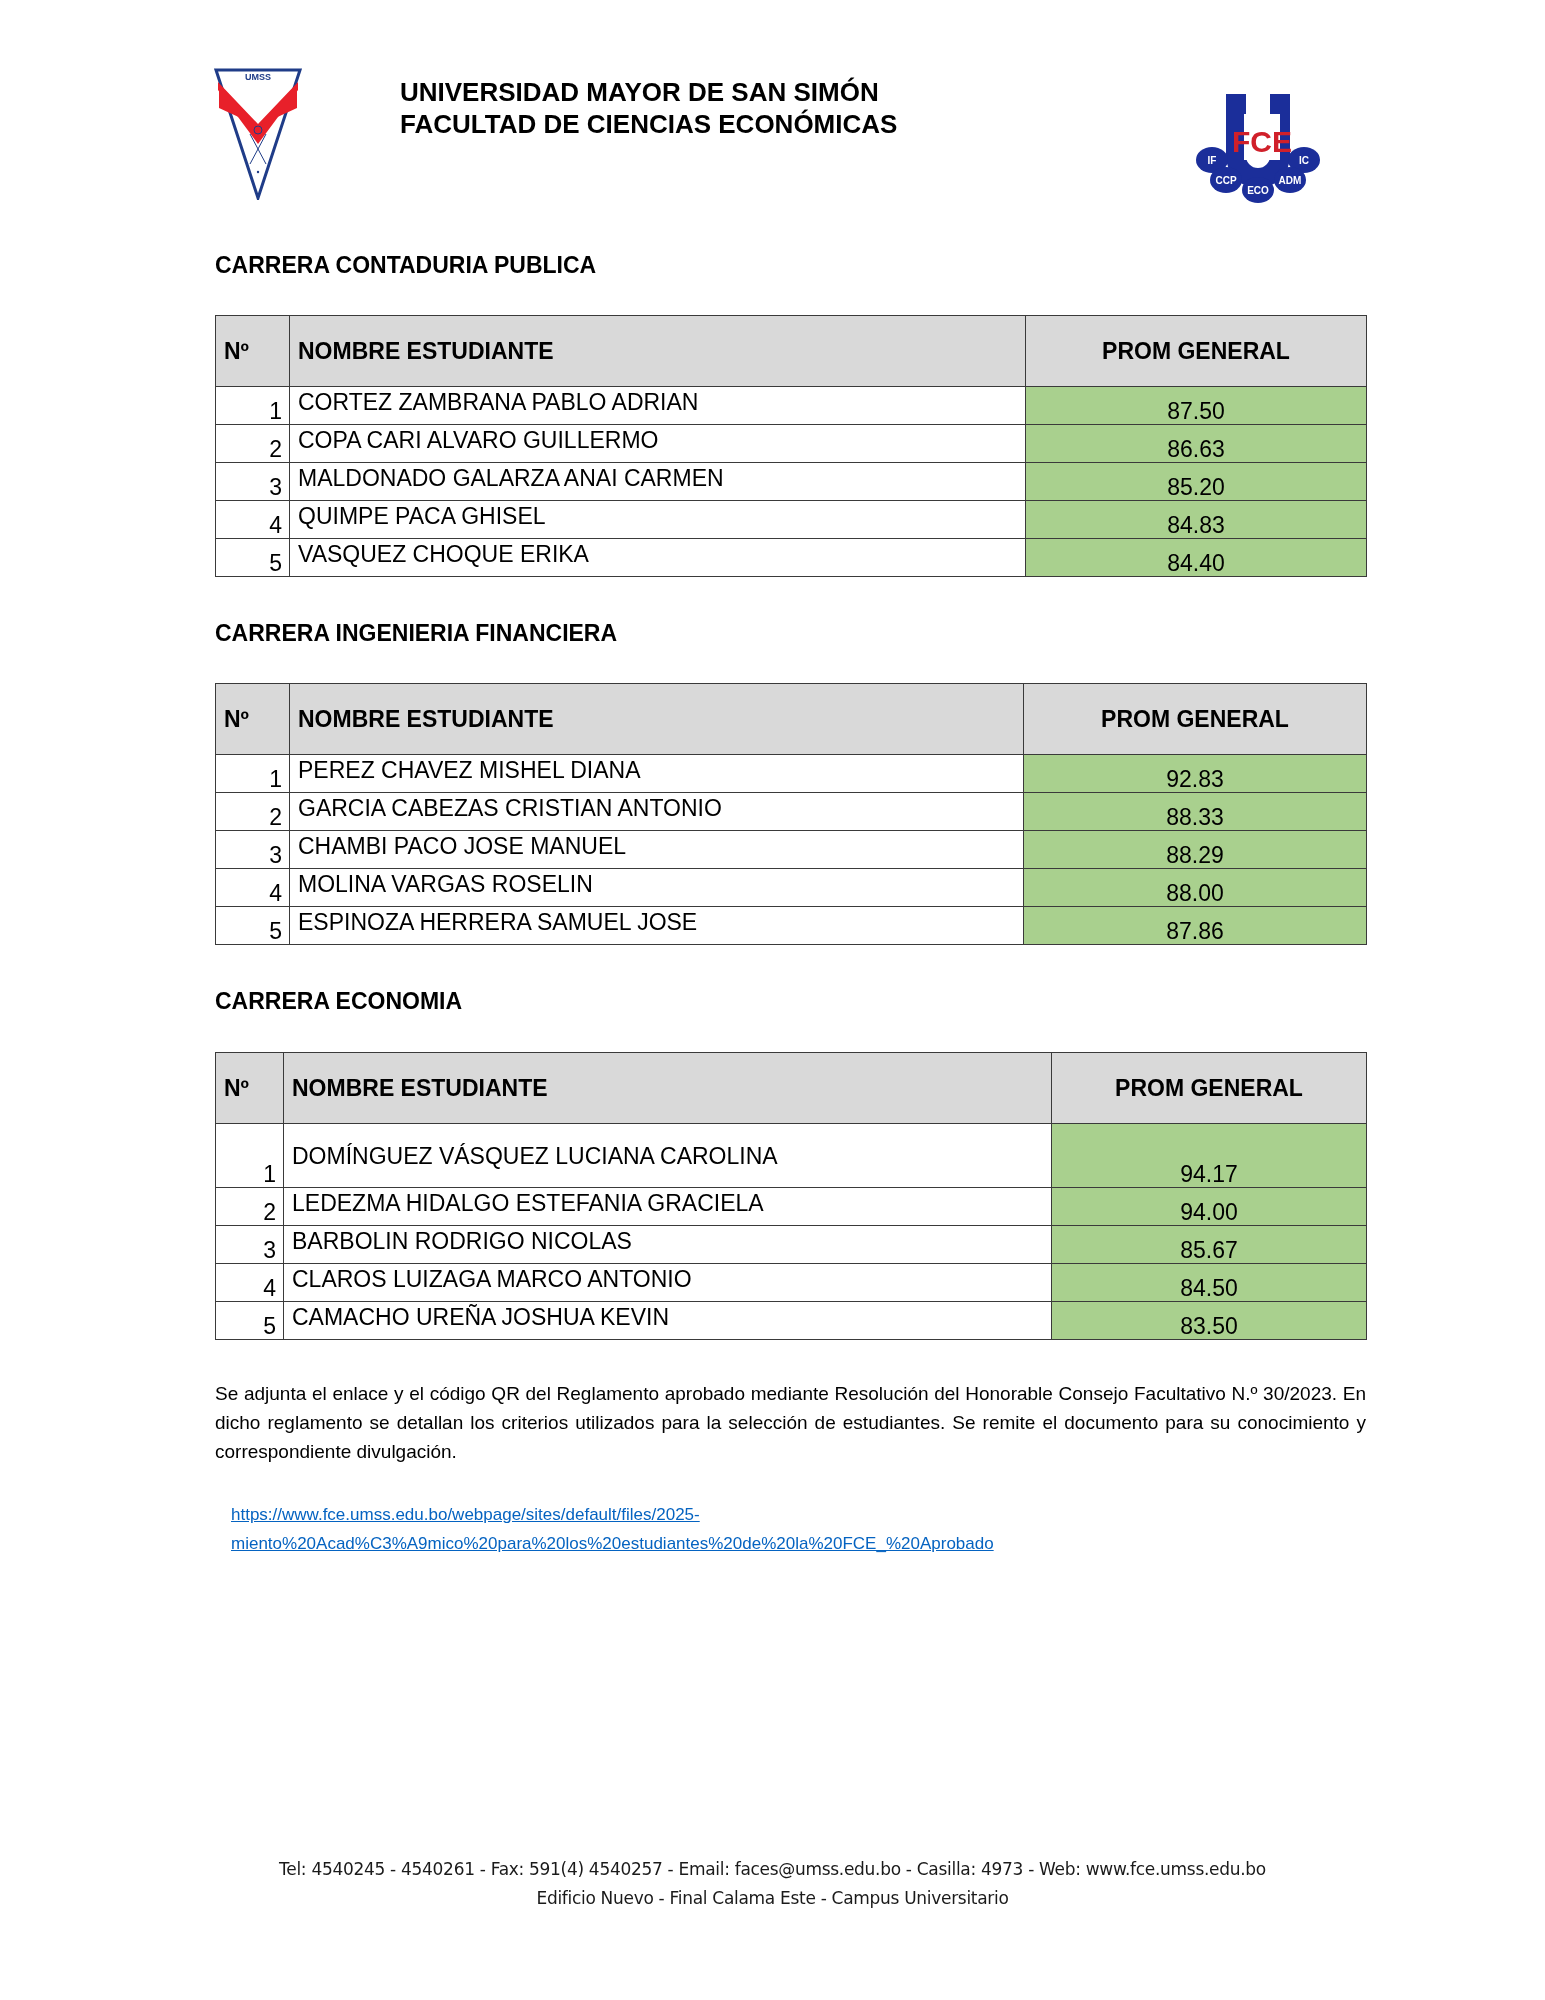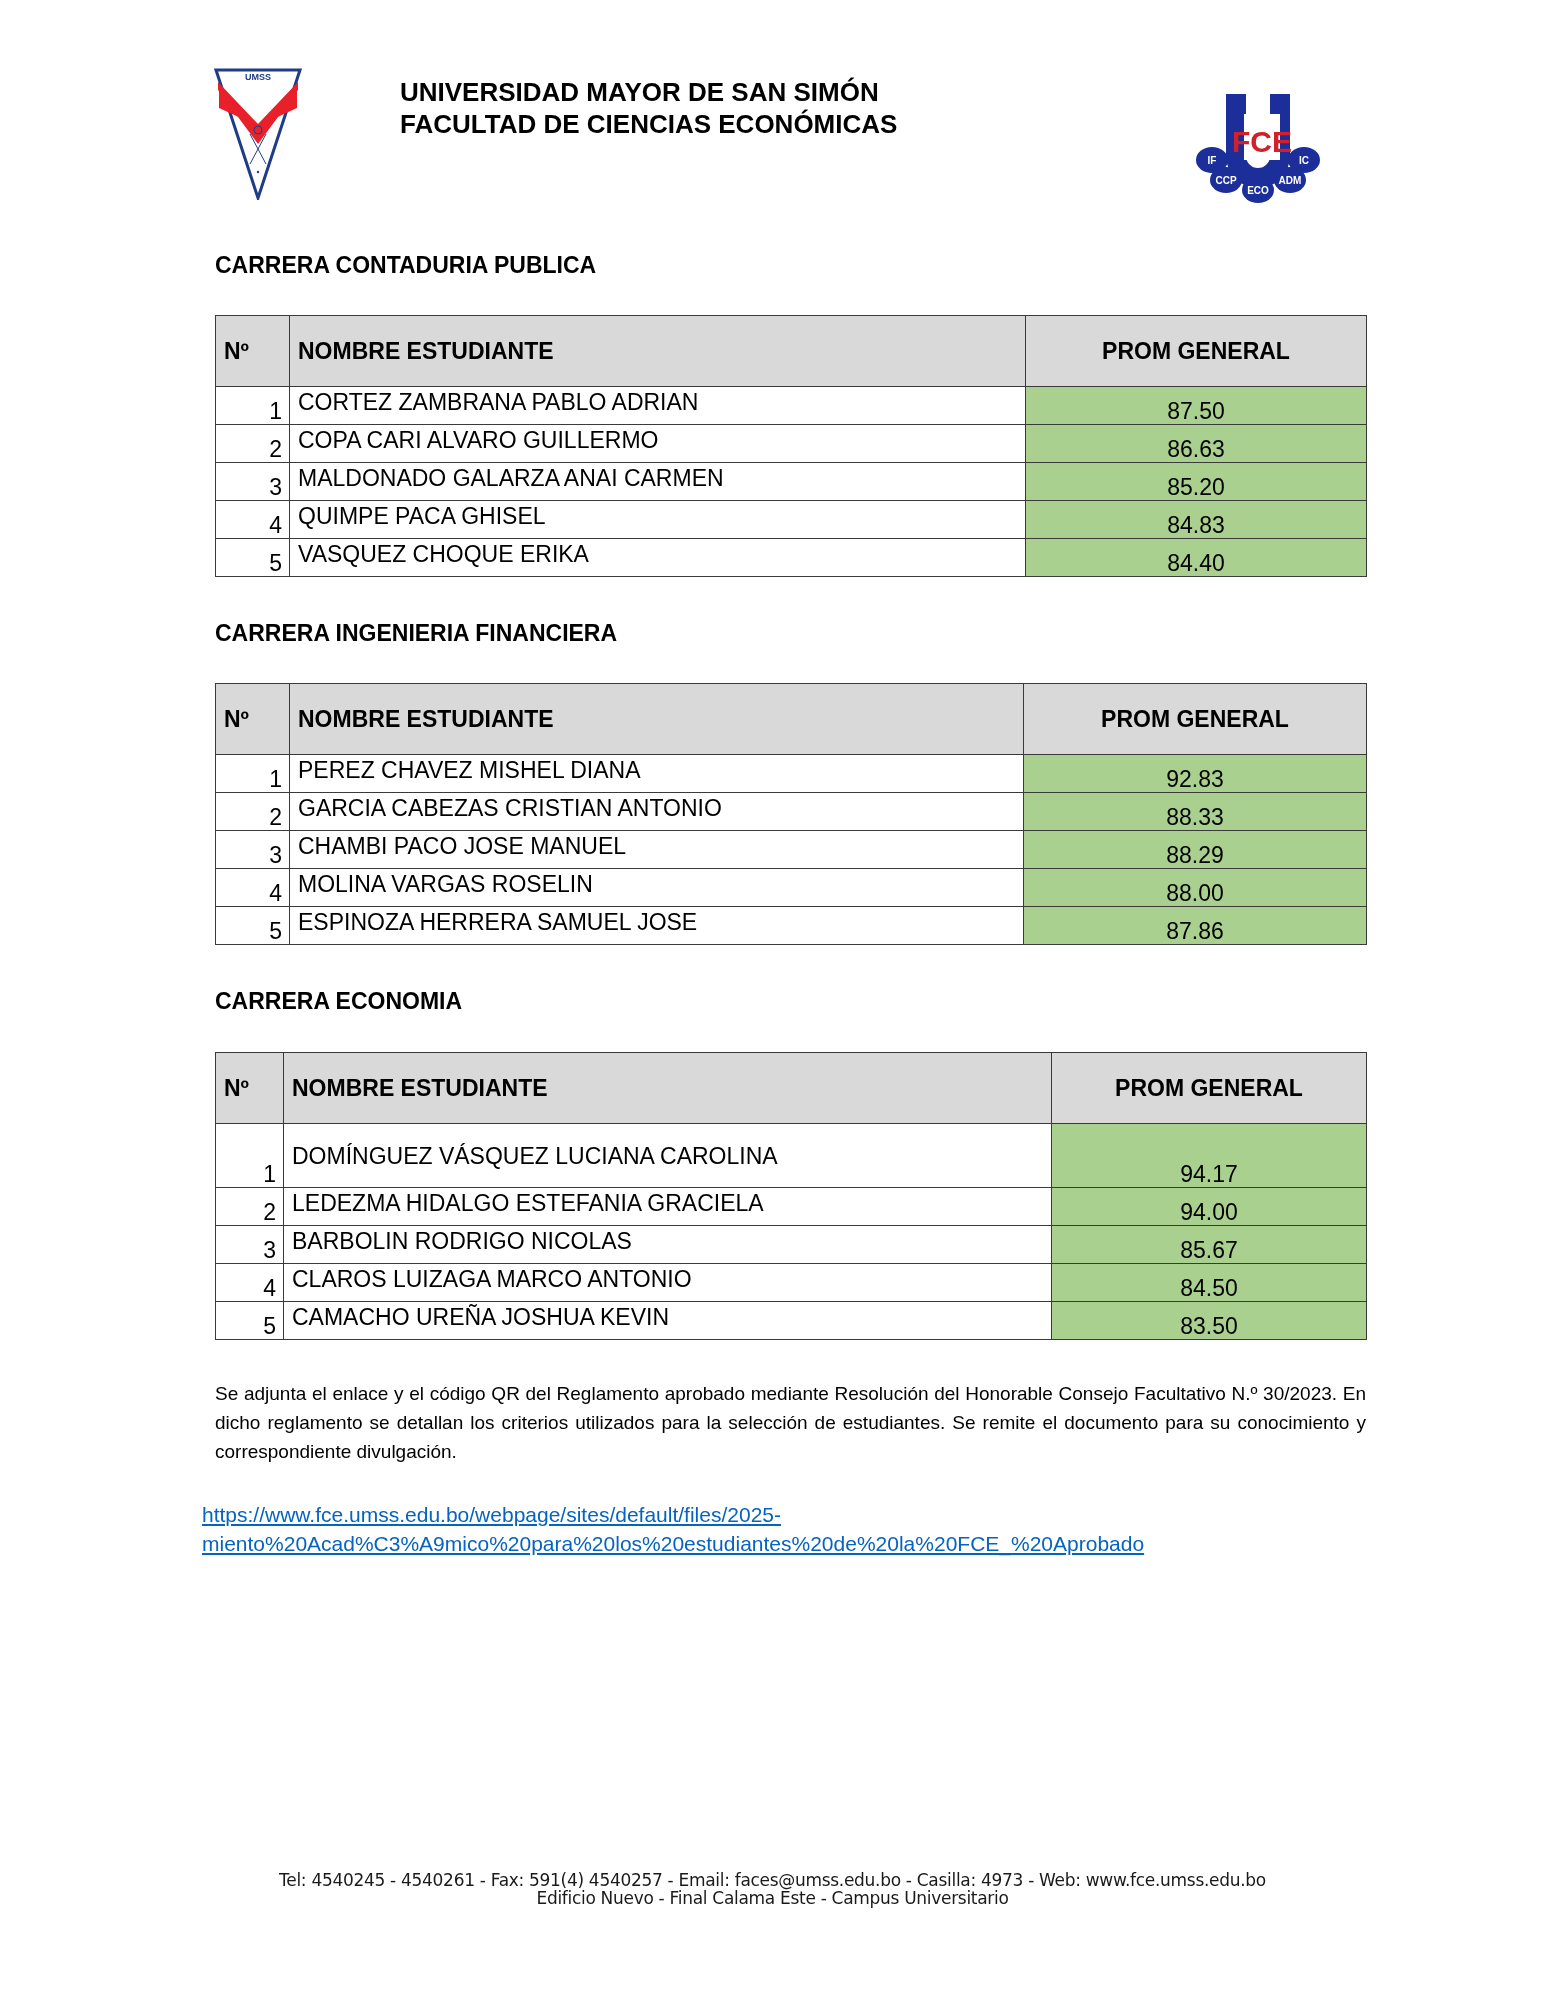--- a/index.html
+++ b/index.html
@@ -25,21 +25,21 @@
   table.rank td { height: 37px; vertical-align: bottom; }
   table.rank td.num { text-align: right; padding-right: 7px; line-height: 26px; }
   table.rank td.name { padding-left: 8px; vertical-align: top; line-height: 30px; }
   table.rank td.prom { background: #A9D08E; text-align: center; line-height: 26px; }
   table.rank tr.tall td { height: 63px; }
   table.rank tr.tall td.name { vertical-align: middle; }
 
   
   .para { left: 215px; width: 1151px; top: 1379px; font-size: 19px; line-height: 29px;
           text-align: justify; }
-  .link { left: 202px; width: 1160px; top: 1500px; font-size: 21px; line-height: 29px;
+  .link { left: 231px; width: 1160px; top: 1500px; font-size: 17px; line-height: 29px;
           color: #0563C1; text-decoration: underline; }
   .link span { display: block; white-space: nowrap; }
 
   .footer { left: 0; width: 1545px; text-align: center; font-family: "DejaVu Sans", sans-serif;
             font-size: 17px; color: #1a1a1a; letter-spacing: -0.3px; }
 </style>
 </head>
 <body>
 
 <div id="logo-umss" class="abs">
@@ -205,14 +205,14 @@
 </tbody>
   </table>
 
 <div class="abs para">Se adjunta el enlace y el código QR del Reglamento aprobado mediante Resolución del Honorable Consejo Facultativo N.º 30/2023. En dicho reglamento se detallan los criterios utilizados para la selección de estudiantes. Se remite el documento para su conocimiento y correspondiente divulgación.</div>
 
 <a class="abs link">
   <span>https://www.fce.umss.edu.bo/webpage/sites/default/files/2025-</span>
   <span>miento%20Acad%C3%A9mico%20para%20los%20estudiantes%20de%20la%20FCE_%20Aprobado</span>
 </a>
 
-<div class="abs footer" style="top:1859px;margin-top:11px;">Tel: 4540245 - 4540261 - Fax: 591(4) 4540257 - Email: faces@umss.edu.bo - Casilla: 4973 - Web: www.fce.umss.edu.bo</div>
+<div class="abs footer" style="top:1859px;">Tel: 4540245 - 4540261 - Fax: 591(4) 4540257 - Email: faces@umss.edu.bo - Casilla: 4973 - Web: www.fce.umss.edu.bo</div>
 <div class="abs footer" style="top:1888px;">Edificio Nuevo - Final Calama Este - Campus Universitario</div>
 
 </body></html>

